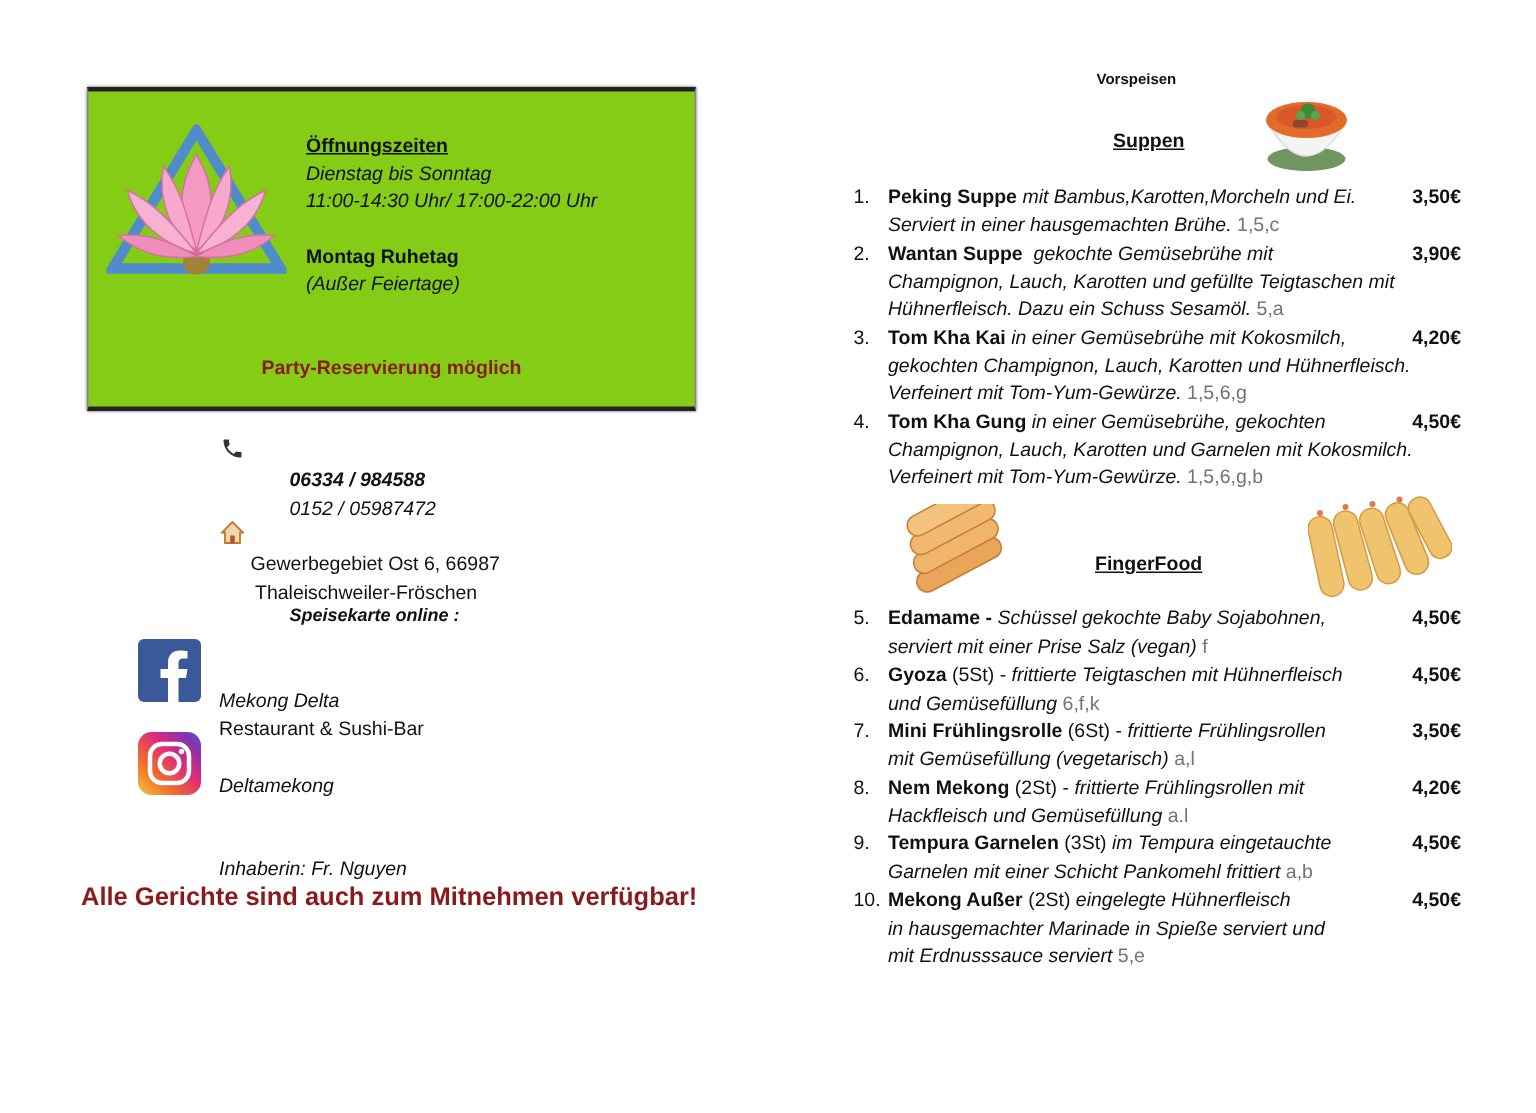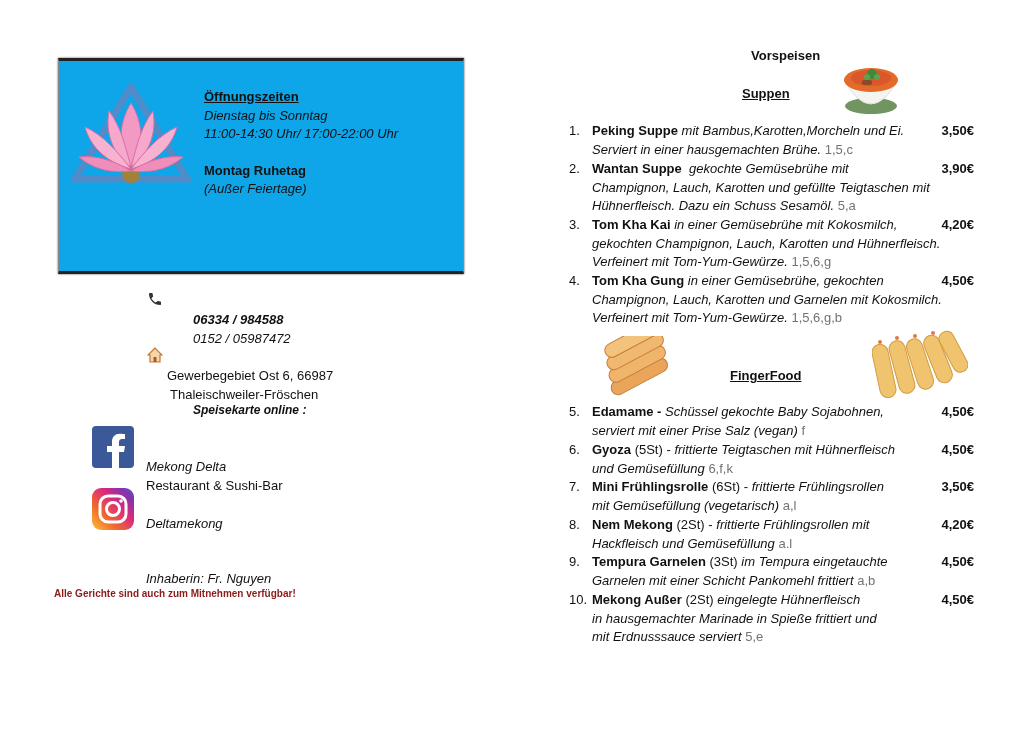--- a/index.html
+++ b/index.html
@@ -13,31 +13,31 @@
   .u { text-decoration: underline; }
   .red { color: #8b1a1a; }
   .allergen { color: #737373; }
 
   
   .card {
     position: absolute; left: 58px; top: 58px; width: 404px; height: 210px;
     border: 1px solid #888;
     border-top: 3px solid #222; border-bottom: 3px solid #222;
     box-shadow: 0 0 2px #555;
-    background: #0ea5e9;
+    background: #84cc16;
   }
   .card .logo { position: absolute; left: 12px; top: 22px; width: 120px; height: 102px; }
   .card .hours { position: absolute; left: 145px; top: 27px; line-height: 18.5px; font-size: 13px; }
   .card .party { position: absolute; left: 0; right: 0; top: 176px; text-align: center; font-size: 13px; }
 
   .contact { font-size: 13px; line-height: 19px; margin-top: 20px; }
   .social-icon { width: 42px; height: 42px; border-radius: 4px; }
 
   
-  .menu-title { font-size: 13px; margin-left: 20px; }
+  .menu-title { font-size: 10px; }
   .item { position: absolute; left: 569px; width: 405px; font-size: 13px; line-height: 18.7px; }
   .item .num { position: absolute; left: 0; top: 0; }
   .item .body { margin-left: 23px; margin-right: 0; }
   .item .price { position: absolute; right: 0; top: 0; font-weight: bold; background: #fff; padding-left: 4px; margin-left: 12px; }
   .item .body .desc { font-style: italic; }
   .item .body .plain { font-style: normal; }
 </style>
 </head>
 <body>
 
@@ -56,20 +56,21 @@
     </svg>
   </div>
   <div class="hours">
     <div class="b u">Öffnungszeiten</div>
     <div class="i">Dienstag bis Sonntag</div>
     <div class="i">11:00-14:30 Uhr/ 17:00-22:00 Uhr</div>
     <div style="height:18px"></div>
     <div class="b">Montag Ruhetag</div>
     <div class="i">(Außer Feiertage)</div>
   </div>
+  <div class="party b red">Party-Reservierung möglich</div>
 </div>
 
 <div class="abs" style="left:147px; top:291px;">
   <svg width="16" height="16" viewBox="0 0 24 24">
       <path d="M6.6 10.8c1.4 2.8 3.8 5.1 6.6 6.6l2.2-2.2c.3-.3.7-.4 1-.2 1.1.4 2.3.6 3.6.6.6 0 1 .4 1 1V20c0 .6-.4 1-1 1C10.6 21 3 13.4 3 4c0-.6.4-1 1-1h3.5c.6 0 1 .4 1 1 0 1.3.2 2.5.6 3.6.1.3 0 .7-.2 1L6.6 10.8z" fill="#333"></path>
     </svg>
 </div>
 <div class="abs contact" style="left:193px; top:290px;">
   <div class="b i">06334 / 984588</div>
   <div class="i">0152 / 05987472</div>
@@ -102,21 +103,21 @@
   <svg width="42" height="42" viewBox="0 0 42 42">
       <rect x="8" y="8" width="26" height="26" rx="8" fill="none" stroke="#fff" stroke-width="3"></rect>
       <circle cx="21" cy="21" r="6.5" fill="none" stroke="#fff" stroke-width="3"></circle>
       <circle cx="29" cy="13" r="1.8" fill="#fff"></circle>
     </svg>
 </div>
 <div class="abs contact i" style="left:146px; top:494px;">Deltamekong</div>
 
 <div class="abs contact i" style="left:146px; top:549px;">Inhaberin: Fr. Nguyen</div>
 
-<div class="abs b red" style="left:54px; top:588px; font-size:10px;">Alle Gerichte sind auch zum Mitnehmen verfügbar!</div>
+<div class="abs b red" style="left:54px; top:588px; font-size:17px;">Alle Gerichte sind auch zum Mitnehmen verfügbar!</div>
 
 <div class="abs b menu-title" style="left:731px; top:48px;">Vorspeisen</div>
 
 <div class="abs b u" style="left:742px; top:86px;">Suppen</div>
 
 <div class="abs" style="left:838px; top:58px;">
   <svg width="66" height="58" viewBox="0 0 66 58">
     <ellipse cx="33" cy="48" rx="26" ry="8" fill="#4d7a3a" opacity="0.8"></ellipse>
     <path d="M6,22 Q33,70 60,22 Z" fill="#f4f4f0" stroke="#ddd"></path>
     <ellipse cx="33" cy="22" rx="27" ry="12" fill="#e46a2a"></ellipse>
@@ -256,18 +257,18 @@
     <span class="allergen">a,b</span>
   </div>
   <span class="price">4,50€</span>
 </div>
 
 <div class="item" style="top:591px;">
   <span class="num">10.</span>
   <div class="body">
     <span class="b">Mekong Außer</span>
     <span class="plain">(2St)</span><span> </span><span class="desc">eingelegte Hühnerfleisch</span><br>
-    <span class="desc">in hausgemachter Marinade in Spieße frittiert und</span><br>
+    <span class="desc">in hausgemachter Marinade in Spieße serviert und</span><br>
     <span class="desc">mit Erdnusssauce serviert</span>
     <span class="allergen">5,e</span>
   </div>
   <span class="price">4,50€</span>
 </div>
 
 </body></html>

